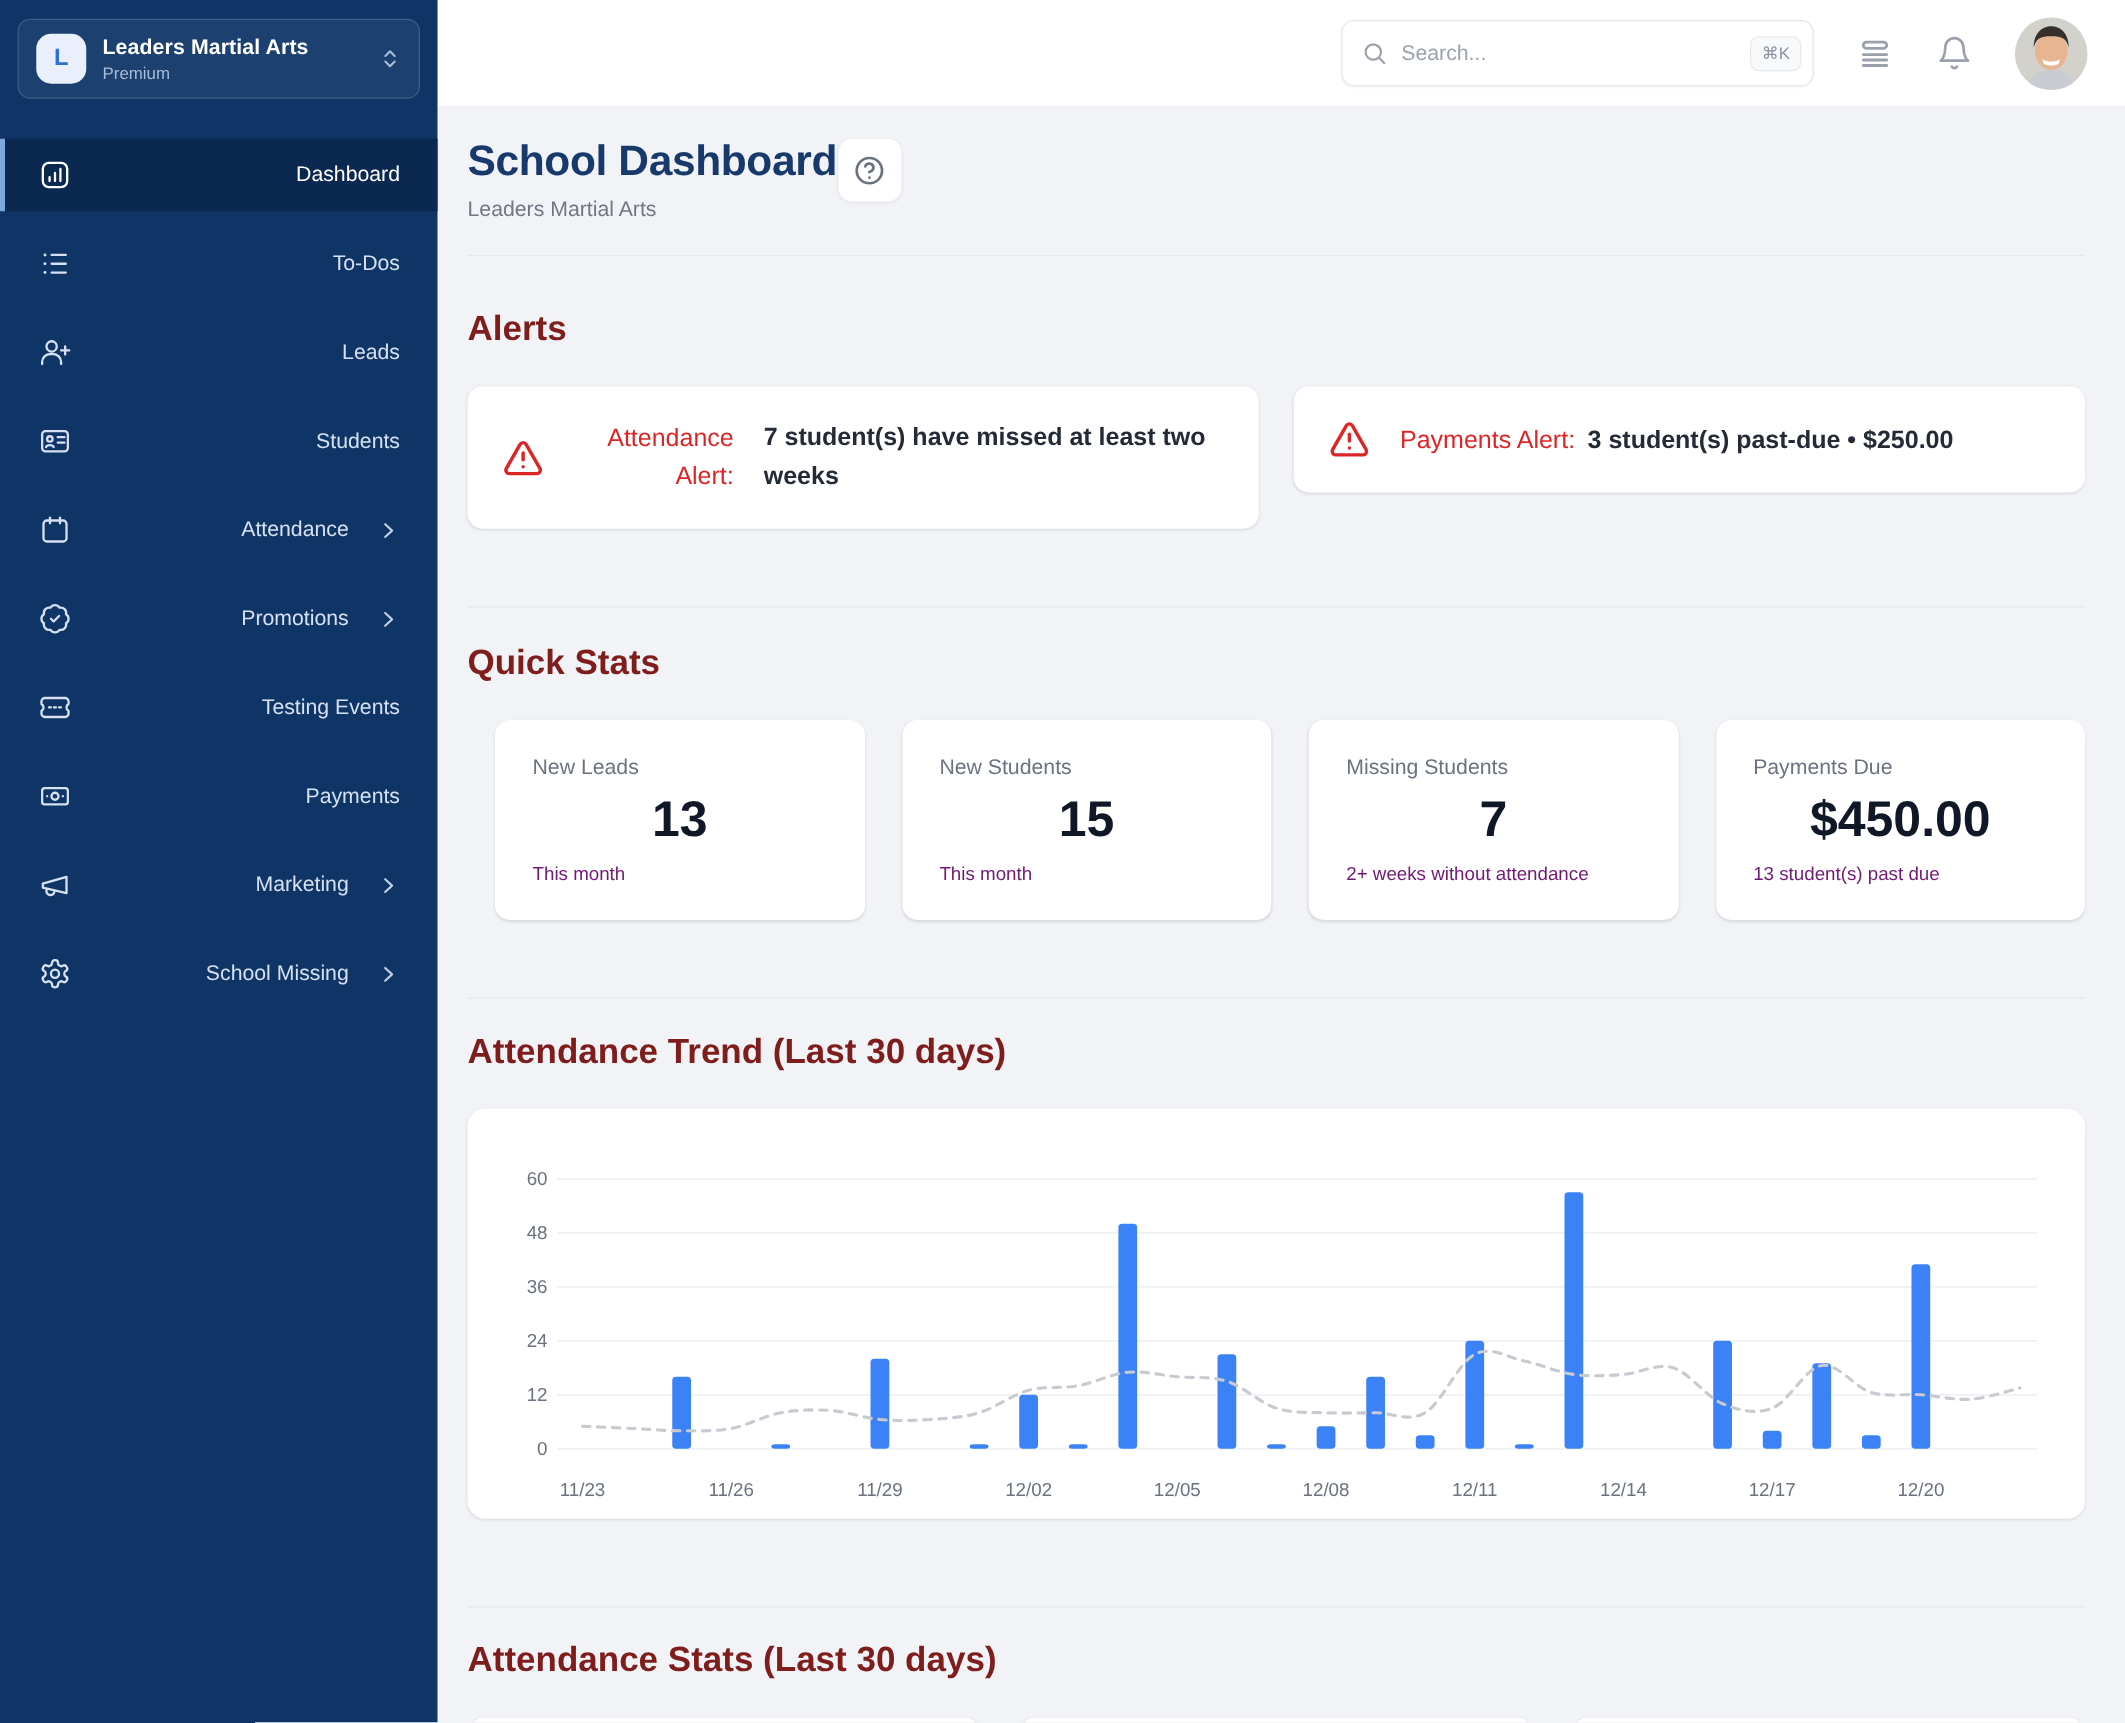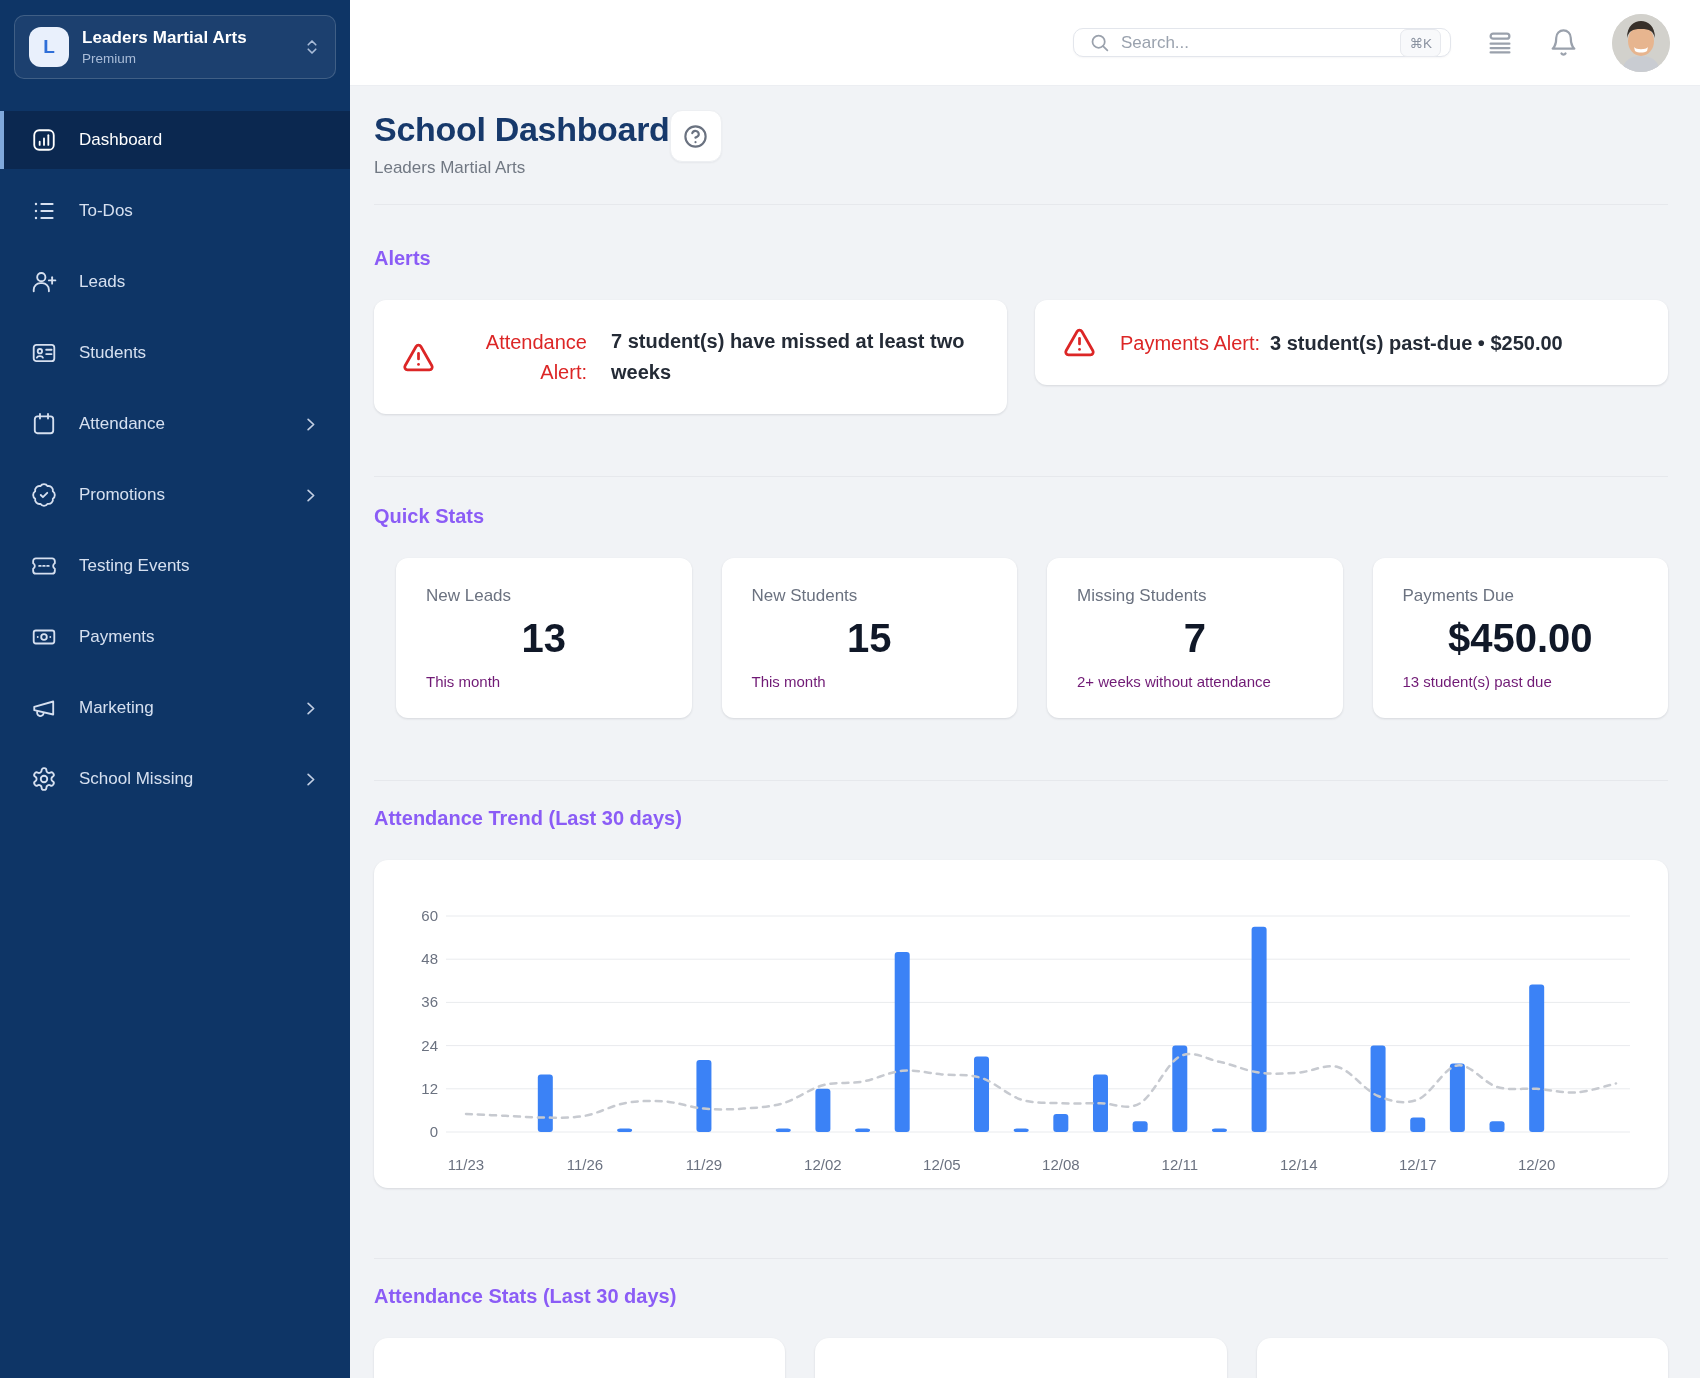--- a/index.html
+++ b/index.html
@@ -16,32 +16,32 @@
     background:rgba(255,255,255,.06);border-radius:10px;display:flex;align-items:center;
     padding:0 14px;gap:13px;cursor:pointer;}
   .org-logo{width:40px;height:40px;border-radius:12px;background:#E9F0FC;color:#2F6FD8;
     font-weight:700;font-size:19px;display:grid;place-items:center;flex:none;}
   .org-text{flex:1;min-width:0;}
   .org-name{color:#FFFFFF;font-size:17px;font-weight:600;letter-spacing:.1px;}
   .org-plan{color:#A9BCD8;font-size:13.5px;margin-top:3px;}
   .org-chevrons{color:#A9BCD8;flex:none;}
   .nav{margin-top:32px;}
   .nav-item{position:relative;height:58px;margin-bottom:13px;display:flex;align-items:center;
-    gap:22px;padding:0 30px 0 31px;color:#D6E0F0;font-size:17px;cursor:pointer;}
+    gap:22px;padding:0 30px 0 31px;color:#D6E0F0;font-size:17px;cursor:pointer;text-align:right;}
   .nav-item .nav-ic{width:26px;height:26px;flex:none;display:grid;place-items:center;}
   .nav-item .nav-label{flex:1;}
   .nav-item .nav-chev{color:#C3CFE3;flex:none;}
   .nav-item.active{background:#0B2850;color:#FFFFFF;}
   .nav-item.active::before{content:"";position:absolute;left:0;top:0;bottom:0;width:4px;
     background:#7FA8DB;}
 
   
   .topbar{position:absolute;left:350px;right:0;top:0;height:86px;background:#FFFFFF;
     border-bottom:1px solid #ECEEF2;display:flex;align-items:center;padding:0 30px;gap:34px;}
-  .search-box{margin-left:auto;width:378px;height:29px;border:1px solid #E3E6EC;border-radius:10px;
+  .search-box{margin-left:auto;width:378px;height:53px;border:1px solid #E3E6EC;border-radius:10px;
     background:#fff;display:flex;align-items:center;gap:11px;padding:0 9px 0 15px;
     box-shadow:0 1px 2px rgba(16,24,40,.04);}
   .search-box .s-ic{color:#9AA1AC;flex:none;}
   .search-box input{border:none;outline:none;flex:1;font-size:17px;color:#374151;background:transparent;
     font-family:inherit;min-width:0;}
   .search-box input::placeholder{color:#9AA2AE;}
   .kbd{background:#F8F9FB;border:1px solid #E7E9EE;border-radius:7px;padding:5px 8px;
     font-size:13.5px;color:#8A92A0;flex:none;}
   .tb-icon{background:none;border:none;color:#9AA1AC;cursor:pointer;display:grid;place-items:center;padding:0;}
   .avatar{width:58px;height:58px;border-radius:50%;overflow:hidden;flex:none;cursor:pointer;
@@ -50,21 +50,21 @@
   
   .main{position:absolute;top:86px;left:350px;right:0;bottom:0;padding:24px 32px 0 24px;overflow:hidden;}
   .page-header{display:flex;justify-content:flex-start;align-items:flex-start;}
   .page-title{font-size:34px;font-weight:700;color:#17396B;letter-spacing:-.3px;}
   .page-subtitle{font-size:17px;color:#717883;margin-top:9px;}
   .help-btn{width:52px;height:52px;background:#fff;border:1px solid #EDEFF2;border-radius:12px;
     box-shadow:0 1px 2px rgba(16,24,40,.05);color:#6A7280;display:grid;place-items:center;cursor:pointer;}
 
   .section{border-top:1px solid #E6E8EC;}
   .sec-alerts{margin-top:26px;padding-top:42px;}
-  .sec-heading{font-size:20px;font-weight:600;color:#8b5cf6;margin-bottom:30px;}
+  .sec-heading{font-size:28px;font-weight:600;color:#7f1d1d;margin-bottom:30px;}
 
   .alerts-grid{display:grid;grid-template-columns:1fr 1fr;gap:28px;align-items:start;}
   .card{background:#fff;border-radius:12px;box-shadow:0 1px 3px rgba(16,24,40,.07),0 1px 2px rgba(16,24,40,.05);}
   .alert-card{display:flex;align-items:center;gap:24px;padding:26px 28px;}
   .alert-ic{color:#DC2626;flex:none;}
   .alert-label{color:#DC2626;font-size:20px;font-weight:500;line-height:1.5;text-align:right;}
   .alert-label.narrow{width:128px;flex:none;}
   .alert-msg{font-size:20px;font-weight:600;color:#242B36;line-height:1.55;flex:1;}
   .alert-inline{font-size:20px;line-height:1.5;}
   .alert-inline .alert-label{margin-right:10px;}

